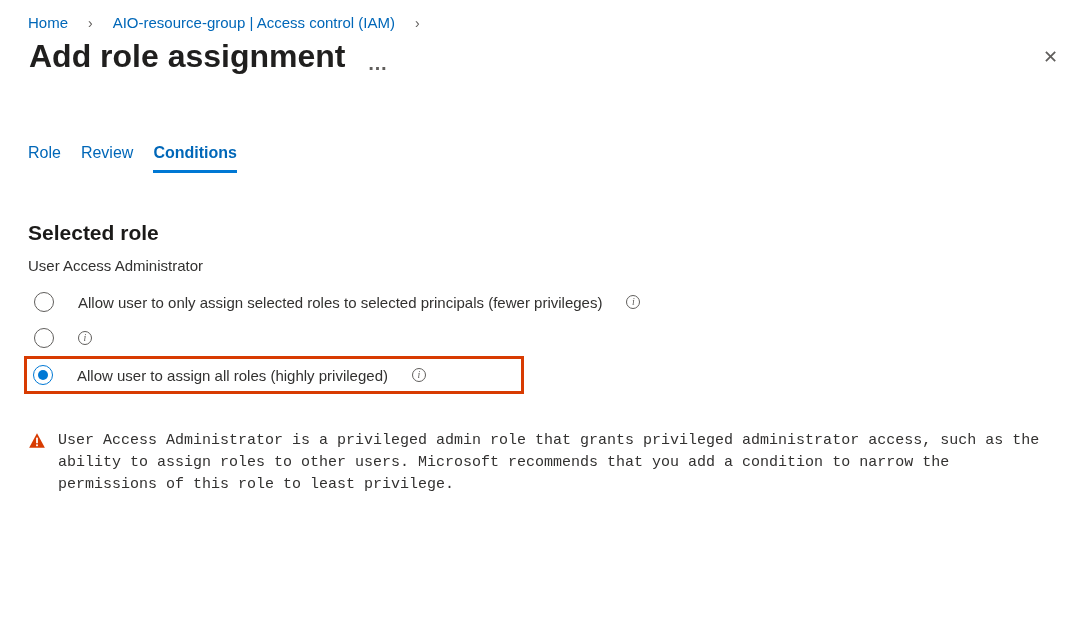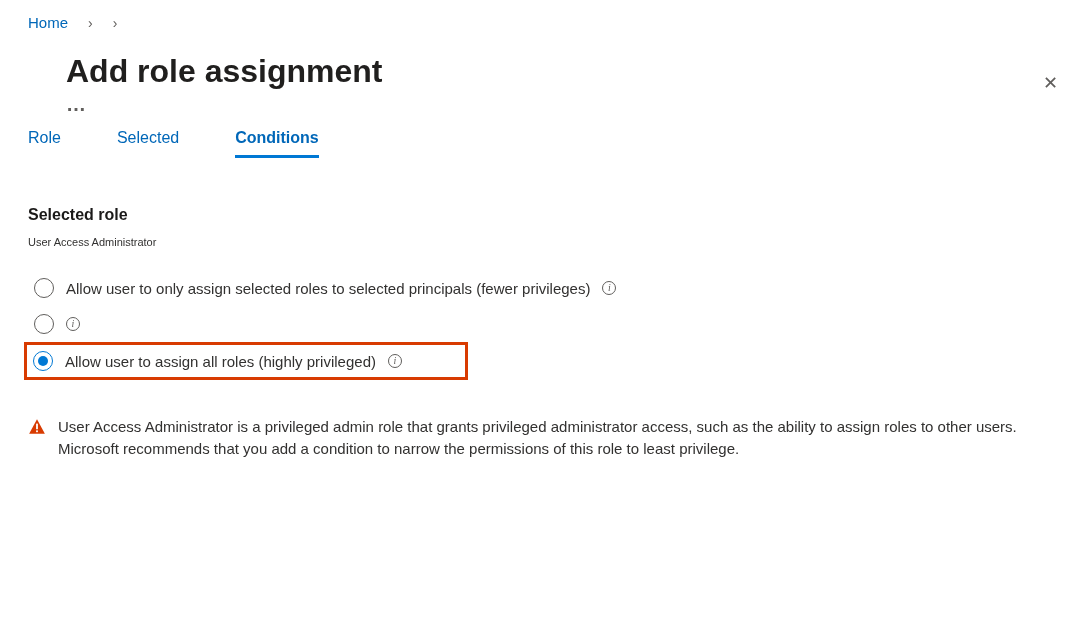--- a/index.html
+++ b/index.html
@@ -24,85 +24,85 @@
   .breadcrumb .sep { color: #605e5c; font-size: 14px; }
   .titlebar {
     display: flex;
     align-items: center;
     justify-content: space-between;
     margin-top: 2px;
   }
   .titlebar h1 {
     font-size: 32px;
     font-weight: 600;
-    margin: 16px;
+    margin: 1px;
     color: #201f1e;
     display: flex;
     align-items: baseline;
-    flex-direction: column;
   }
   .titlebar .more {
     font-size: 20px;
     color: #605e5c;
     margin-left: 22px;
     letter-spacing: 2px;
     cursor: pointer;
     position: relative;
     top: 3px;
   }
   .close-x {
     font-size: 18px;
     color: #605e5c;
     cursor: pointer;
     line-height: 1;
     padding: 4px;
   }
   .tabs {
     display: flex;
-    gap: 56px;
+    gap: 20px;
+    margin-top: 68px;
     border-bottom: 0;
   }
   .tab {
     font-size: 16px;
     color: #0067b8;
     padding-bottom: 8px;
     cursor: pointer;
     border-bottom: 3px solid transparent;
   }
   .tab.active {
     font-weight: 600;
     border-bottom-color: #0078d4;
     text-align: center;
   }
   .section-label {
-    font-size: 16px;
+    font-size: 21px;
     font-weight: 700;
     color: #1b1a19;
     margin-top: 48px;
     margin-bottom: 12px;
   }
   .section-value {
-    font-size: 11px;
-    color: #323130;
-    margin-bottom: 22px;
+    font-size: 15px;
+    color: #323130;
+    margin-bottom: 10px;
   }
   .section-label.tight { margin-top: 30px; margin-bottom: 6px; }
   .radio-list { margin-top: 2px; }
   .radio-row {
     display: flex;
     align-items: center;
-    gap: 12px;
+    gap: 24px;
     padding: 8px 6px 8px 2px;
   }
   .radio-row.highlight {
     border: 3px solid #d83b01;
     border-radius: 0;
     padding: 6px 6px 6px 2px;
     margin-left: -4px;
-    width: 444px;
+    width: 500px;
   }
   .radio {
     width: 20px; height: 20px;
     border: 1.5px solid #605e5c;
     border-radius: 50%;
     flex: 0 0 20px;
     position: relative;
     cursor: pointer;
     margin-left: 4px;
   }
@@ -136,48 +136,50 @@
     flex: 0 0 14px;
   }
   .warning {
     display: flex;
     gap: 12px;
     margin-top: 36px;
     font-size: 15px;
     color: #323130;
     line-height: 1.45;
     max-width: 1020px;
+    font-family: Liberation Mono, monospace;
   }
   .warn-icon {
     flex: 0 0 18px;
     width: 18px; height: 18px;
     margin-top: 2px;
   }
 </style>
 </head>
 <body>
 
 <div class="page">
   <nav class="breadcrumb">
     <a>Home</a>
     <span class="sep">›</span>
+    <a>AIO-resource-group | Access control (IAM)</a>
     <span class="sep">›</span>
   </nav>
 
   <div class="titlebar">
     <h1>
       <span>Add role assignment</span>
       <span class="more">…</span>
     </h1>
     <span class="close-x">✕</span>
   </div>
 
   <div class="tabs">
     <div class="tab">Role</div>
-    <div class="tab">Selected</div>
+    <div class="tab">Review</div>
     <div class="tab active">Conditions</div>
   </div>
 
   <div class="section-label">Selected role</div>
   <div class="section-value">User Access Administrator</div>
 
 
   <div class="radio-list">
 
     <div class="radio-row">

